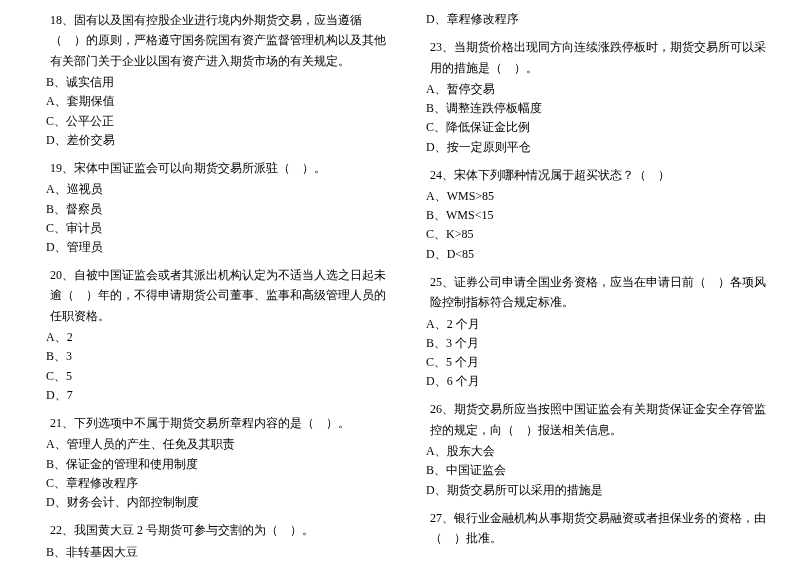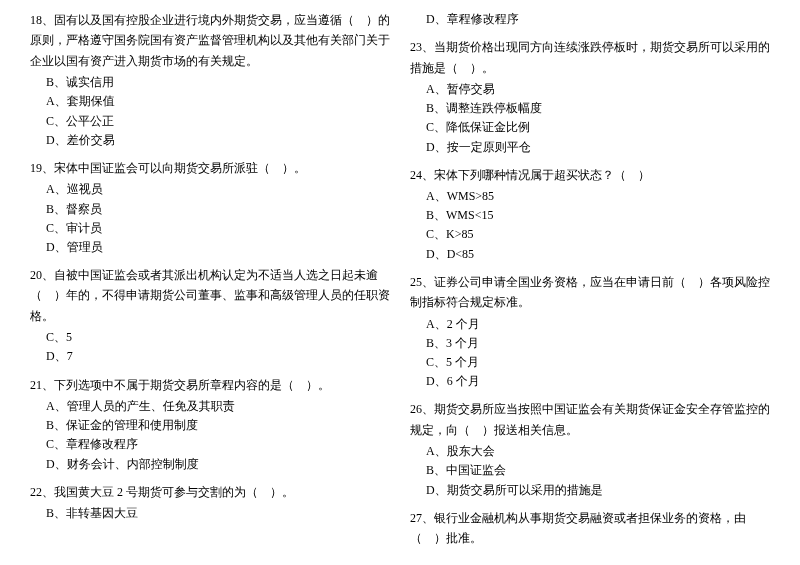--- a/index.html
+++ b/index.html
@@ -21,20 +21,21 @@
     .col {
       flex: 1;
     }
     .question {
       margin-bottom: 8px;
       line-height: 1.6;
     }
     .question-text {
       margin-bottom: 2px;
       line-height: 1.7;
+      margin-left: 20px;
     }
     .option {
       padding-left: 16px;
       line-height: 1.6;
     }
   </style>
 </head>
 <body>
 <div class="page">
 
@@ -52,20 +53,22 @@
       <div class="question">
         <div class="question-text">19、宋体中国证监会可以向期货交易所派驻（&nbsp;&nbsp;&nbsp;&nbsp;）。</div>
         <div class="option">A、巡视员</div>
         <div class="option">B、督察员</div>
         <div class="option">C、审计员</div>
         <div class="option">D、管理员</div>
       </div>
 
       <div class="question">
         <div class="question-text">20、自被中国证监会或者其派出机构认定为不适当人选之日起未逾（&nbsp;&nbsp;&nbsp;&nbsp;）年的，不得申请期货公司董事、监事和高级管理人员的任职资格。</div>
+        <div class="option">A、2</div>
+        <div class="option">B、3</div>
         <div class="option">C、5</div>
         <div class="option">D、7</div>
       </div>
 
       <div class="question">
         <div class="question-text">21、下列选项中不属于期货交易所章程内容的是（&nbsp;&nbsp;&nbsp;&nbsp;）。</div>
         <div class="option">A、管理人员的产生、任免及其职责</div>
         <div class="option">B、保证金的管理和使用制度</div>
         <div class="option">C、章程修改程序</div>
         <div class="option">D、财务会计、内部控制制度</div>

